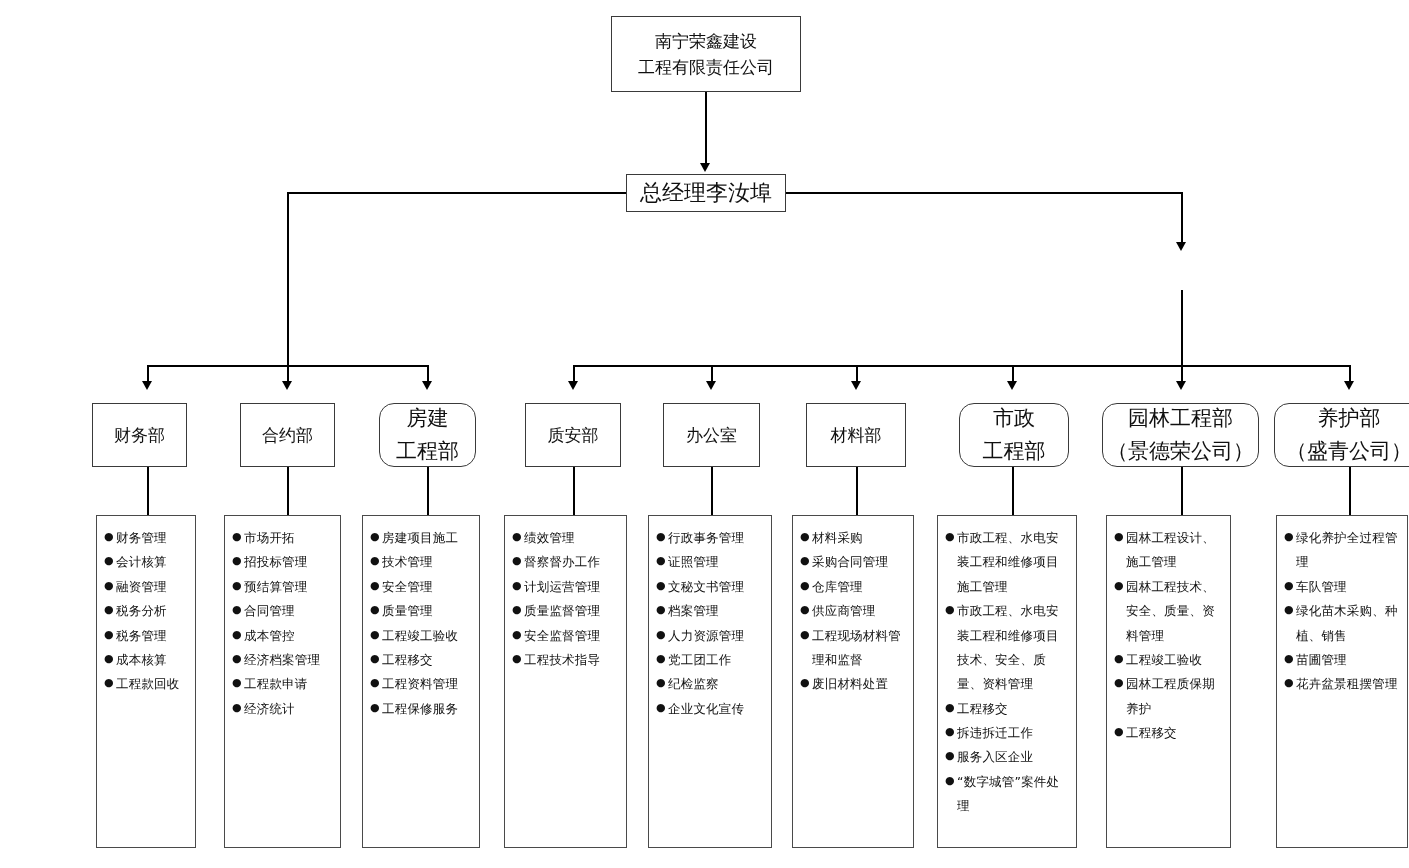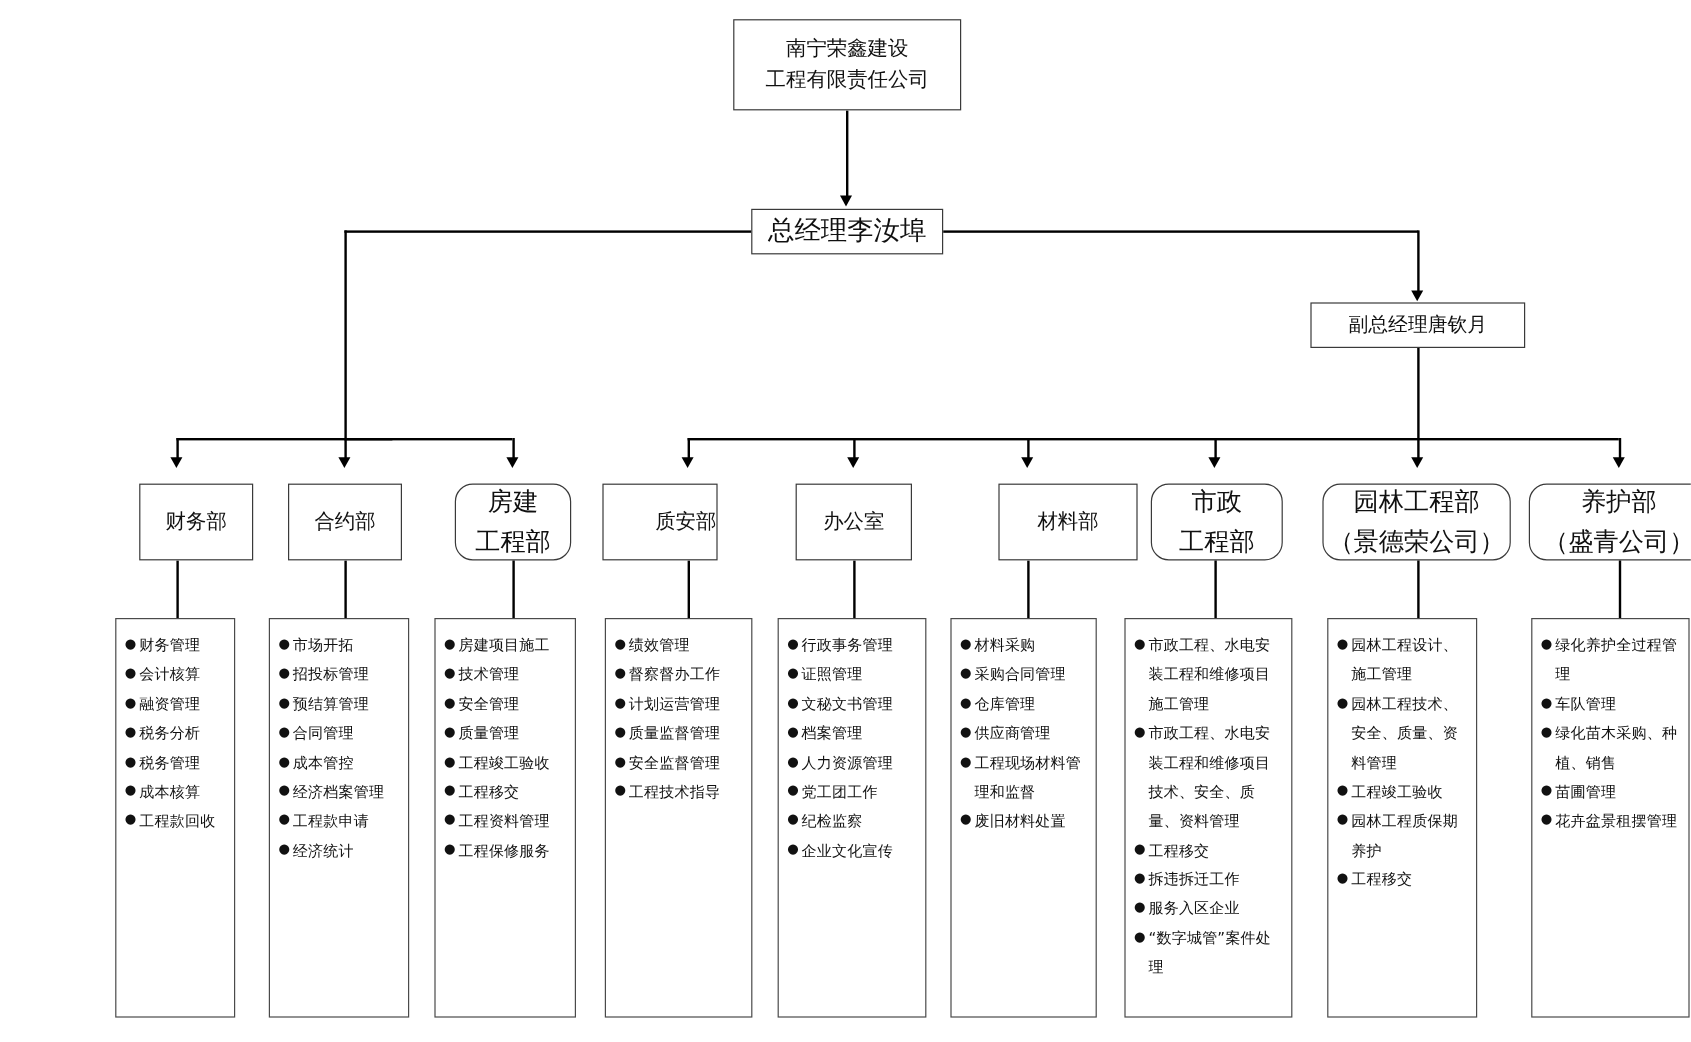--- a/index.html
+++ b/index.html
@@ -104,23 +104,20 @@
 
   <div class="node" id="node-company">
     <span class="txt">南宁荣鑫建设
 工程有限责任公司</span>
   </div>
 
   <div class="node" id="node-gm">
     <span class="txt">总经理李汝埠</span>
   </div>
 
-  <div class="node" id="node-vgm">
-    <span class="txt">副总经理唐钦月</span>
-  </div>
 
   <div class="ln v" style="left:661px;top:92px;height:72px;"></div>
   <div class="arrow" style="left:656px;top:163px;"></div>
 
   <div class="ln h" style="left:243px;top:192px;width:340px;"></div>
   <div class="ln v" style="left:243px;top:192px;height:190px;"></div>
   <div class="arrow" style="left:238px;top:381px;"></div>
 
   <div class="ln h" style="left:741px;top:192px;width:397px;"></div>
   <div class="ln v" style="left:1137px;top:192px;height:52px;"></div>
@@ -151,37 +148,37 @@
   <div class="ln v" style="left:103px;top:467px;height:48px;"></div>
   <div class="ln v" style="left:243px;top:467px;height:48px;"></div>
   <div class="ln v" style="left:383px;top:467px;height:48px;"></div>
   <div class="ln v" style="left:529px;top:467px;height:48px;"></div>
   <div class="ln v" style="left:667px;top:467px;height:48px;"></div>
   <div class="ln v" style="left:812px;top:467px;height:48px;"></div>
   <div class="ln v" style="left:968px;top:467px;height:48px;"></div>
   <div class="ln v" style="left:1137px;top:467px;height:48px;"></div>
   <div class="ln v" style="left:1305px;top:467px;height:48px;"></div>
 
-  <div class="node dept" id="dept-0" style="left:72px;width:95px;">
+  <div class="node dept" id="dept-0" style="left:48px;width:95px;">
     <span class="txt">财务部</span>
   </div>
   <div class="node dept" id="dept-1" style="left:196px;width:95px;align-items:center;">
     <span class="txt">合约部</span>
   </div>
   <div class="node dept two-line" id="dept-2" style="left:335px;width:97px;">
     <span class="txt">房建
 工程部</span>
   </div>
-  <div class="node dept" id="dept-3" style="left:458px;width:96px;justify-content:flex-end;">
+  <div class="node dept" id="dept-3" style="left:481px;width:96px;">
     <span class="txt">质安部</span>
   </div>
   <div class="node dept" id="dept-4" style="left:619px;width:97px;">
     <span class="txt">办公室</span>
   </div>
-  <div class="node dept" id="dept-5" style="left:788px;width:116px;">
+  <div class="node dept" id="dept-5" style="left:762px;width:100px;">
     <span class="txt">材料部</span>
   </div>
   <div class="node dept two-line" id="dept-6" style="left:915px;width:110px;">
     <span class="txt">市政
 工程部</span>
   </div>
   <div class="node dept two-line" id="dept-7" style="left:1058px;width:157px;">
     <span class="txt">园林工程部
 （景德荣公司）</span>
   </div>

